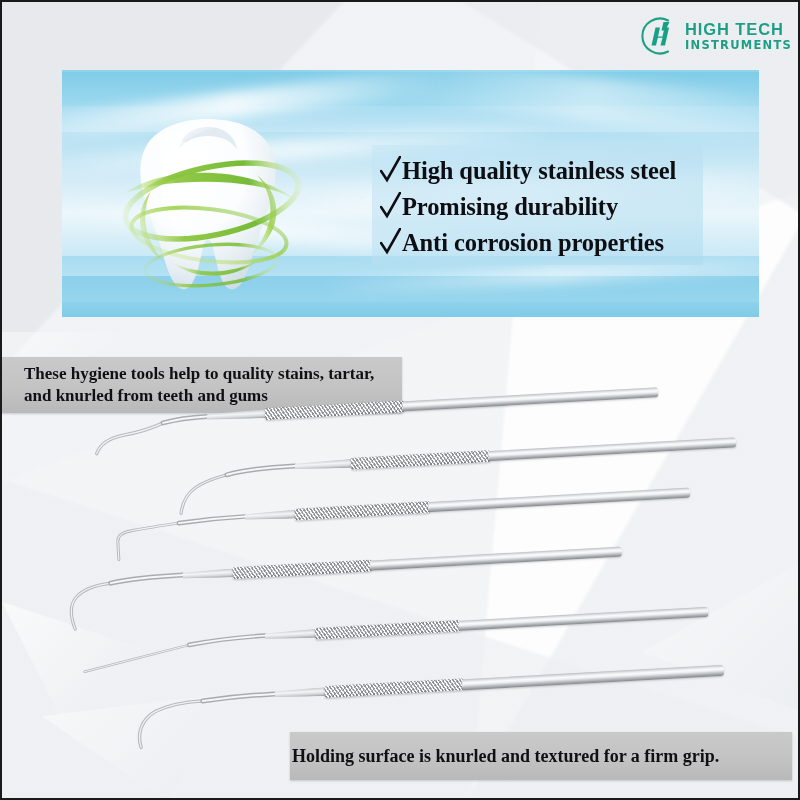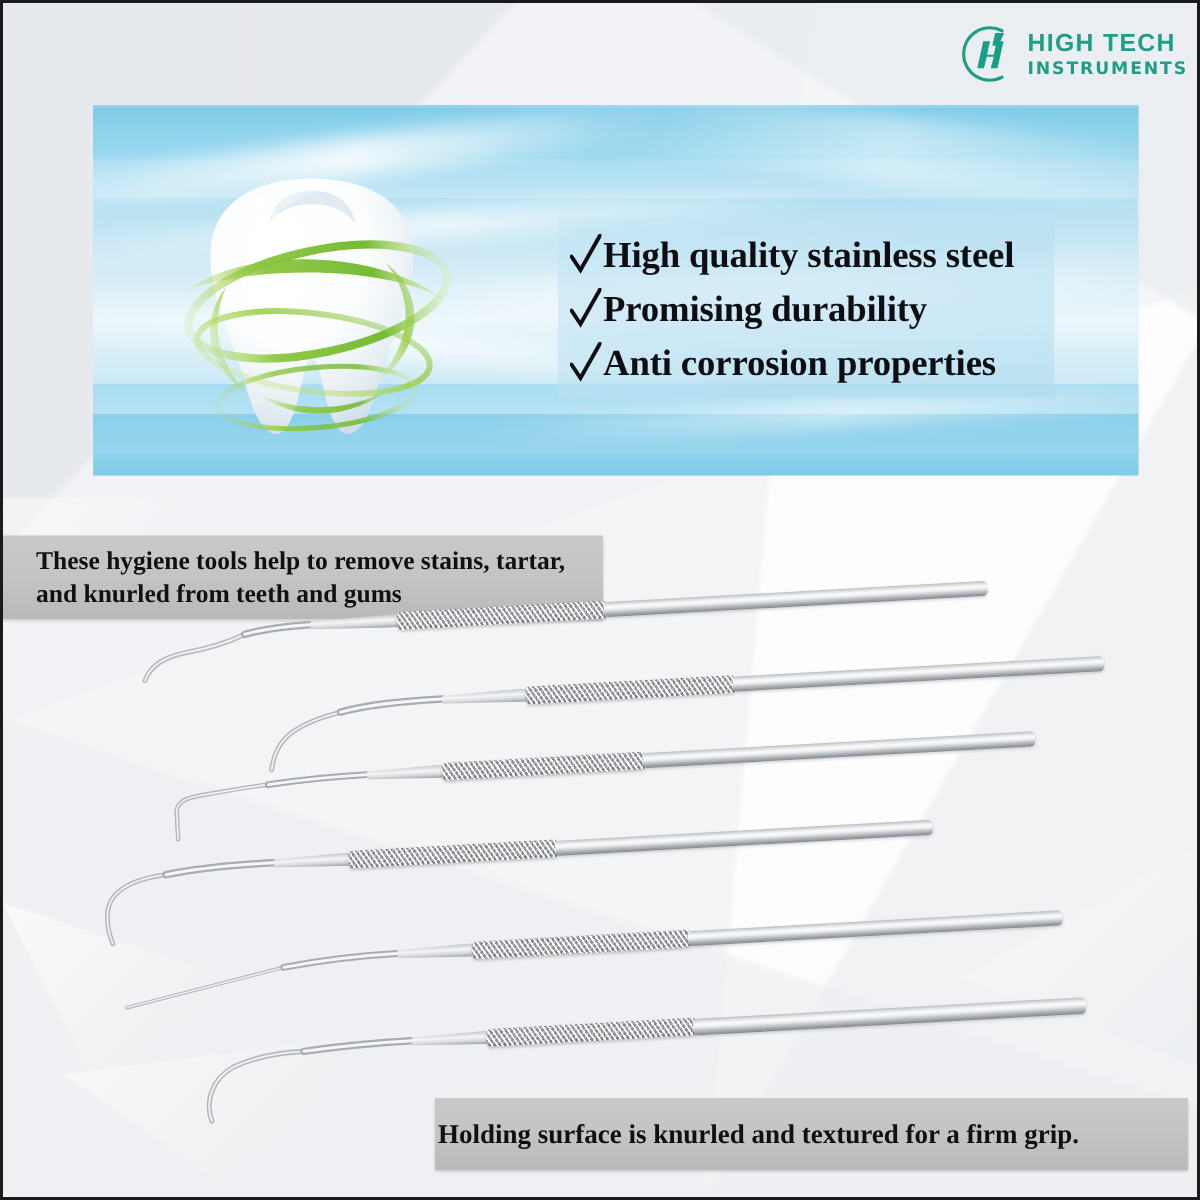--- a/index.html
+++ b/index.html
@@ -339,21 +339,21 @@
           <svg width="21" height="30" viewBox="0 0 21 30" aria-hidden="true">
             <path d="M1 15 L7 24 L20 1" fill="none" stroke="#0d0d12" stroke-width="2.6" stroke-linecap="round"></path>
           </svg>
         </span>
         <span class="feature-text">Anti corrosion properties</span>
       </div>
     </div>
   </div>
 
   <div class="caption caption-top">
-    <span class="caption-line">These hygiene tools help to remove stains, tartar,</span>
+    <span class="caption-line">These hygiene tools help to quality stains, tartar,</span>
     <span class="caption-line">and knurled from teeth and gums</span>
   </div>
 
   <div class="tools">
 
     <div class="tool" style="left:88px;top:8px;width:620px;height:46px;transform:rotate(-3.2deg);">
       <svg class="tip-svg" width="130" height="46" viewBox="0 0 130 46" style="left:0;top:0;">
         <path d="M6 36 C 10 26, 20 21, 34 19 C 50 17, 62 14, 74 9" fill="none" stroke="#b7bbbf" stroke-width="3.4" stroke-linecap="round"></path>
         <path d="M6 36 C 10 26, 20 21, 34 19 C 50 17, 62 14, 74 9" fill="none" stroke="#f2f3f4" stroke-width="1.3" stroke-linecap="round"></path>
         <path d="M74 9 C 88 6, 100 5, 118 5" fill="none" stroke="#a9adb2" stroke-width="5" stroke-linecap="round"></path>

